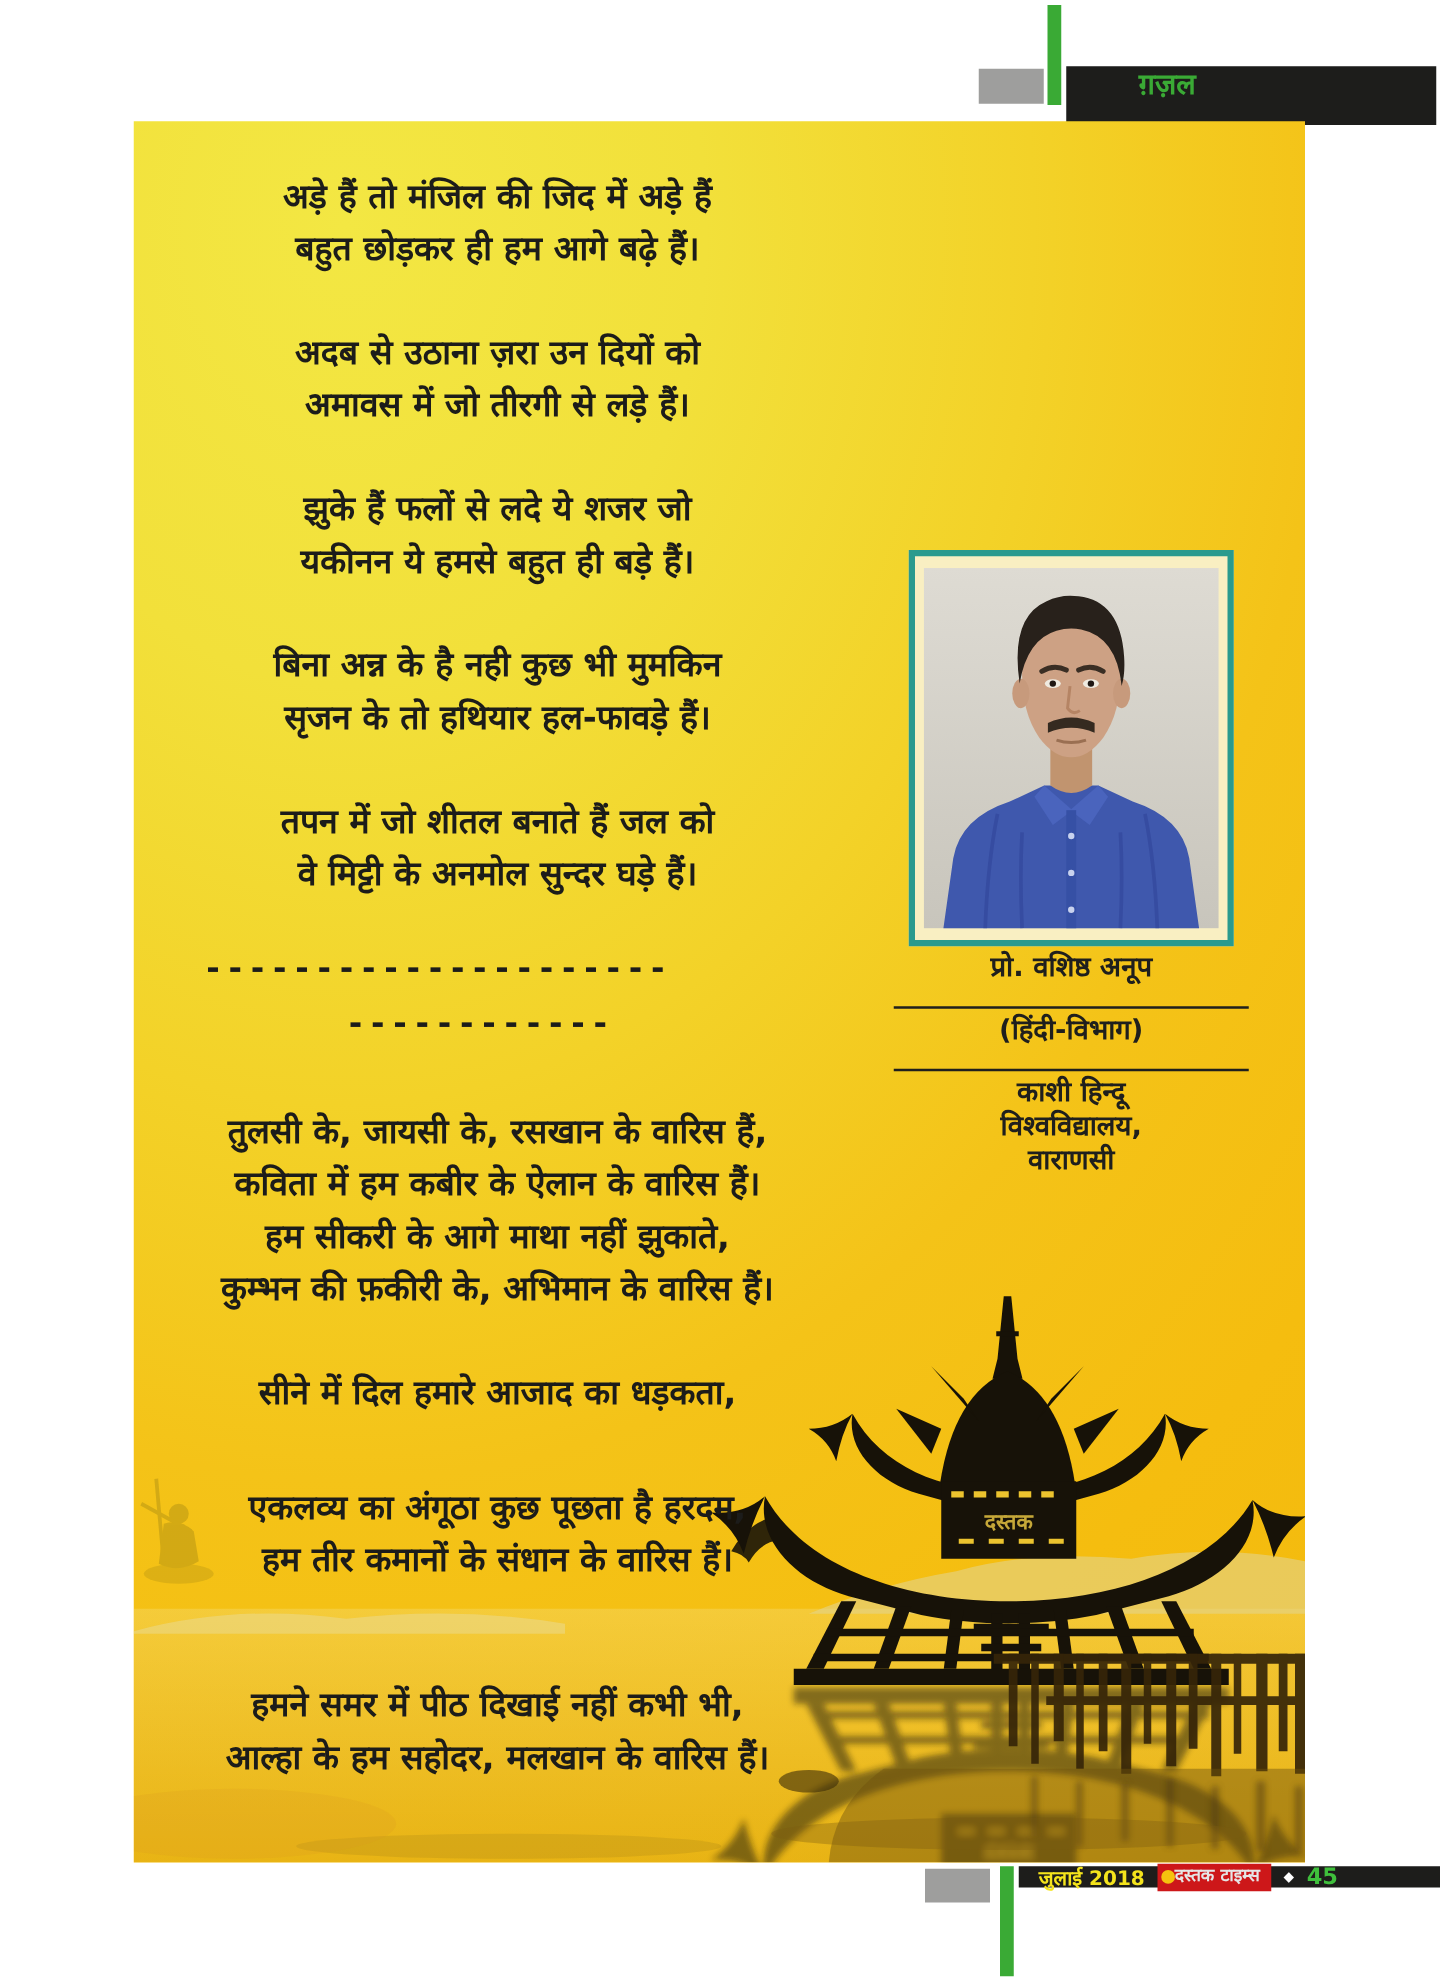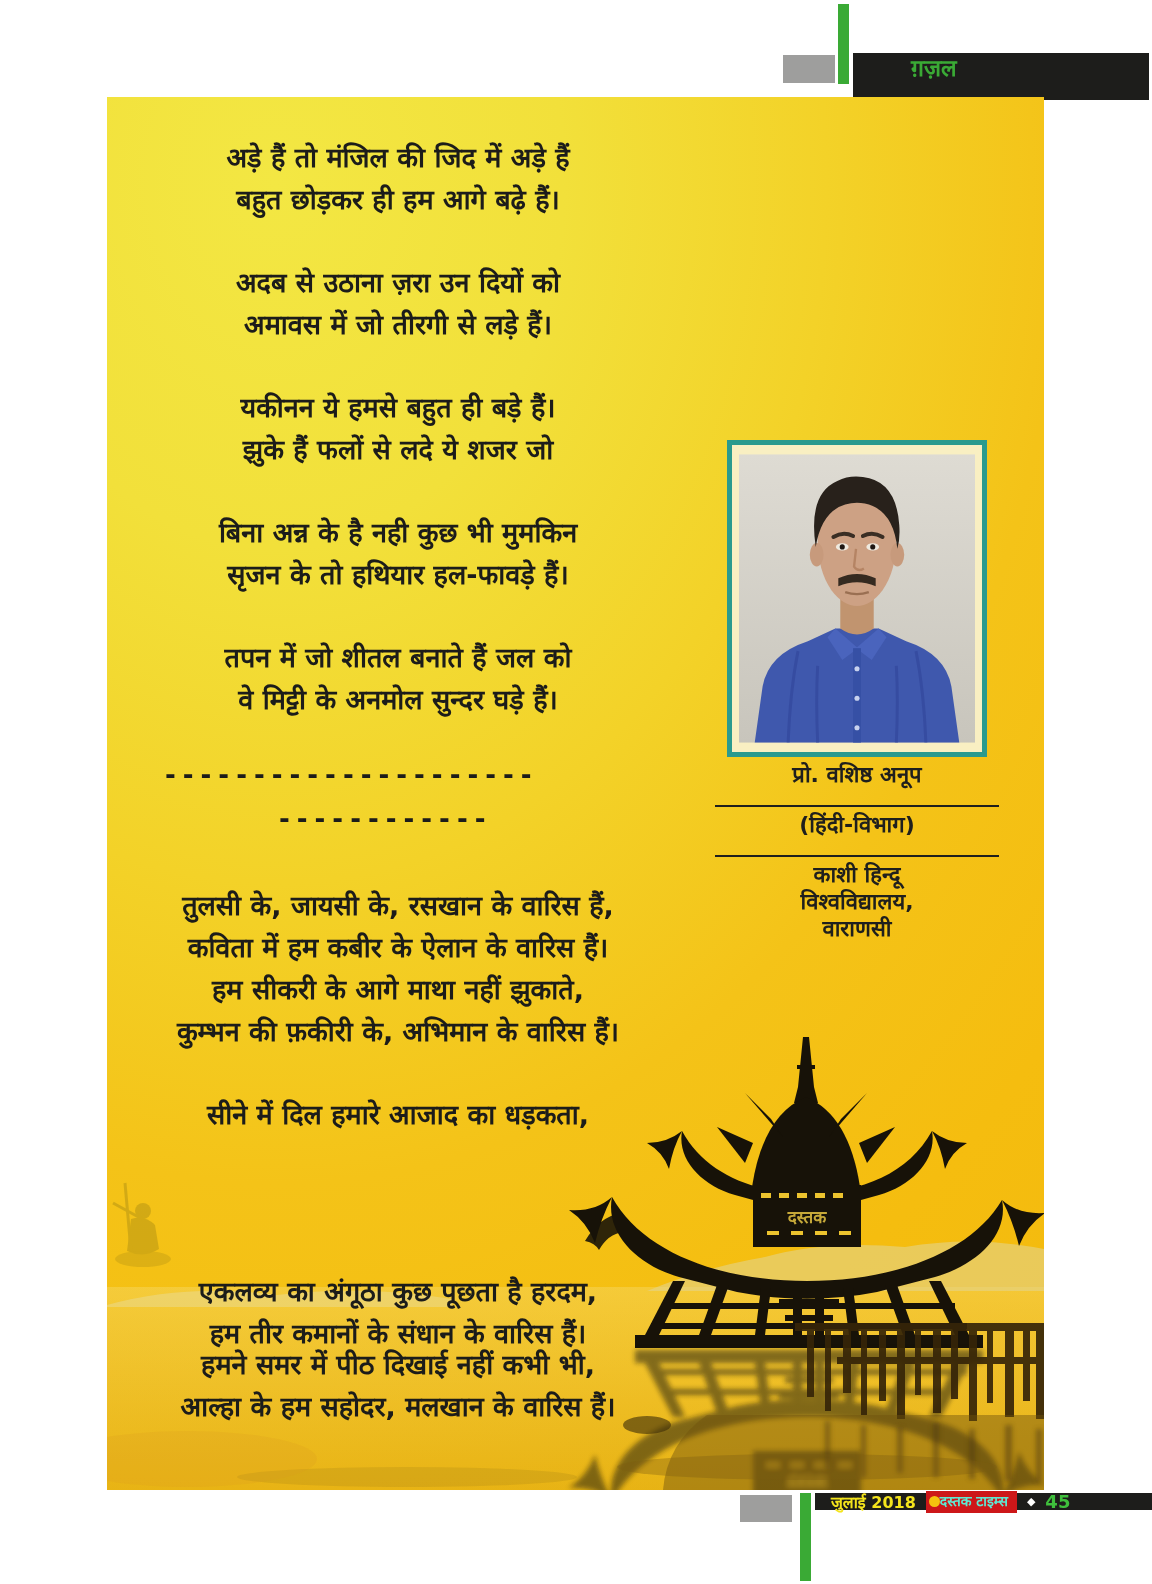--- a/index.html
+++ b/index.html
@@ -17,21 +17,21 @@
   
   .content{left:107px;top:97px;width:937px;height:1393px;overflow:hidden;
            background:radial-gradient(140% 120% at 18% 6%,
              #f3e743 0%, #f2e03a 22%, #f3d228 42%, #f4c318 60%, #f5bd0f 78%, #f2b90e 100%);}
 
   
   .poem-col{position:absolute;left:10px;top:0;width:562px;text-align:center;
             color:#1c1c1a;font-weight:bold;font-size:27px;line-height:42px;}
   .stanza{position:absolute;left:0;width:100%;}
   .s1{top:40px}.s2{top:165px}.s3{top:290px}.s4{top:415px}.s5{top:540px}
-  .s6{top:788px}.s7{top:997px}.s8{top:1174px}.s9{top:1247px}
+  .s6{top:788px}.s7{top:997px}.s8{top:1089px}.s9{top:1247px}
   .sep{position:absolute;color:#1c1c1a;font-weight:bold;font-size:26px;
        letter-spacing:7px;white-space:nowrap;line-height:20px;}
   .sep1{top:668px;left:58px;}
   .sep2{top:712px;left:172px;}
 
   
   .photo-frame{left:620px;top:343px;width:260px;height:317px;box-sizing:border-box;
                border:5px solid #2a9a8e;background:#f9efc2;padding:7px;}
   .photo-frame svg{display:block;}
 
@@ -40,21 +40,21 @@
            font-weight:bold;font-size:22px;line-height:27px;}
   .cap-u{display:block;border-bottom:2px solid #1f1f1d;padding-bottom:17px;margin-bottom:4px;}
   .cap-p{display:block;line-height:27px;}
 
   
   .ftr-gray{left:740px;top:1495px;width:52px;height:27px;background:#9e9e9d;}
   .ftr-green{left:800px;top:1493px;width:11px;height:88px;background:#3aaa35;}
   .ftr-black{left:815px;top:1493px;width:337px;height:17px;background:#1d1d1b;
              display:flex;align-items:center;gap:10px;padding-left:16px;box-sizing:border-box;}
   .ftr-date{color:#f4e41c;font-size:16px;font-weight:bold;}
-  .logo-box{position:relative;background:#cd1719;color:#5eead4;font-size:14px;font-weight:bold;
+  .logo-box{position:relative;background:#cd1719;color:#e5e5e5;font-size:14px;font-weight:bold;
             padding:2px 9px 3px 14px;line-height:17px;white-space:nowrap;}
   .logo-accent{position:absolute;left:3px;top:5px;width:11px;height:11px;border-radius:50%;
                background:#f5c20e;}
   .logo-text{position:relative;}
   .ftr-diamond{color:#ffffff;font-size:11px;}
   .ftr-page{color:#3fbf3c;font-size:18px;font-weight:bold;line-height:30px;}
 
   .scene{left:0;bottom:0;width:937px;height:455px;}
 </style>
 </head>
@@ -178,22 +178,22 @@
     <div class="poem-col">
       <div class="stanza s1">
         <div>अड़े हैं तो मंजिल की जिद में अड़े हैं</div>
         <div>बहुत छोड़कर ही हम आगे बढ़े हैं।</div>
       </div>
       <div class="stanza s2">
         <div>अदब से उठाना ज़रा उन दियों को</div>
         <div>अमावस में जो तीरगी से लड़े हैं।</div>
       </div>
       <div class="stanza s3">
+        <div>झुके हैं फलों से लदे ये शजर जो</div>
         <div>यकीनन ये हमसे बहुत ही बड़े हैं।</div>
-        <div>झुके हैं फलों से लदे ये शजर जो</div>
       </div>
       <div class="stanza s4">
         <div>बिना अन्न के है नही कुछ भी मुमकिन</div>
         <div>सृजन के तो हथियार हल-फावड़े हैं।</div>
       </div>
       <div class="stanza s5">
         <div>तपन में जो शीतल बनाते हैं जल को</div>
         <div>वे मिट्टी के अनमोल सुन्दर घड़े हैं।</div>
       </div>
       <div class="stanza s6">

